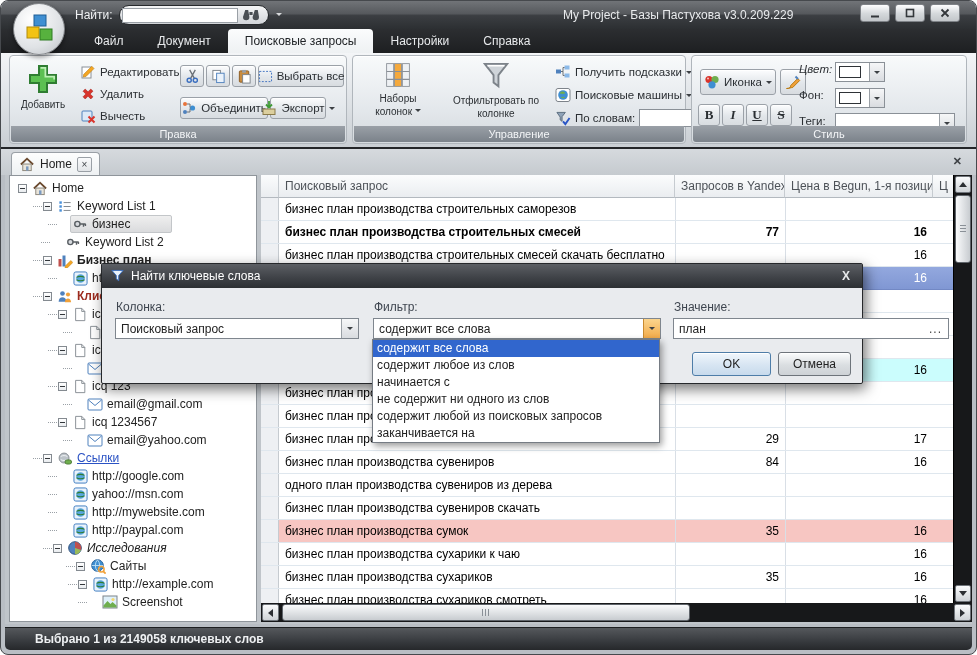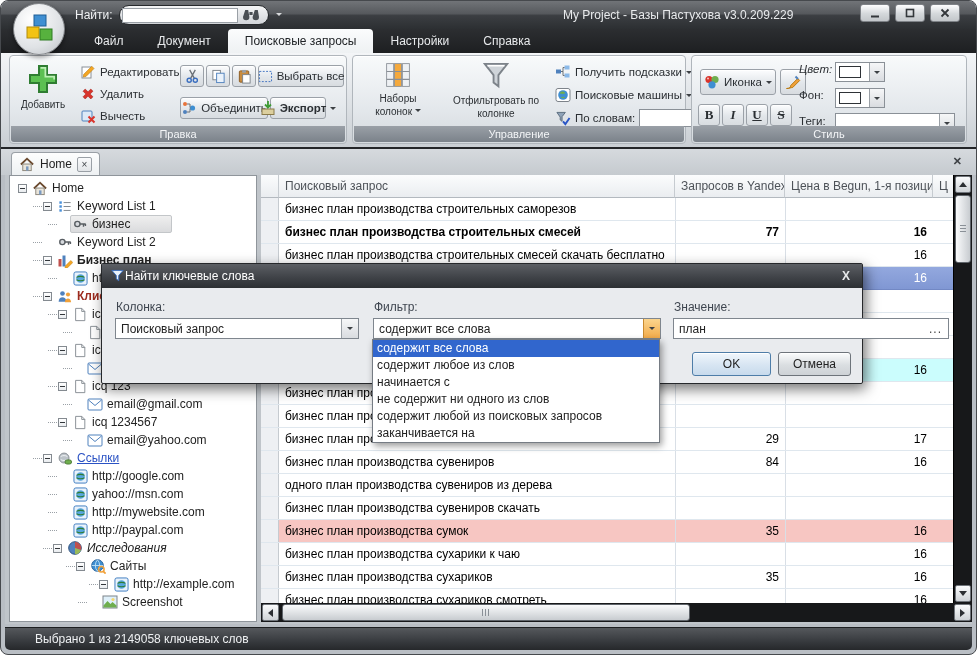--- a/index.html
+++ b/index.html
@@ -103,26 +103,26 @@
   .sthumbh::after{content:"";position:absolute;top:4px;bottom:4px;left:50%;margin-left:-4px;width:7px;
     background:repeating-linear-gradient(90deg,#8a9097 0 1px,transparent 1px 3px);}
   .tri-up{width:0;height:0;border:4px solid transparent;border-bottom:5px solid #2c2f33;margin-top:-4px;}
   .tri-down{width:0;height:0;border:4px solid transparent;border-top:5px solid #2c2f33;margin-bottom:-4px;}
   .tri-left{width:0;height:0;border:4px solid transparent;border-right:5px solid #2c2f33;margin-left:-4px;}
   .tri-right{width:0;height:0;border:4px solid transparent;border-left:5px solid #2c2f33;margin-right:-4px;}
 
   
   .statusbar{position:absolute;left:4px;right:4px;bottom:4px;height:23px;border-radius:0 0 5px 5px;
     background:linear-gradient(#55585c,#35383c 65%,#26282b);color:#eef0f2;line-height:23px;padding-left:30px;
-    border-top:1px solid #1c1e20;}
+    border-top:1px solid #1c1e20;font-weight:bold;}
 
   
   .dialog{position:absolute;left:100px;top:262px;width:762px;height:121px;z-index:20;background:#e9ebee;
     border:1px solid #26282b;border-radius:2px;box-shadow:3px 5px 14px rgba(0,0,0,.55);}
-  .dtitle{height:24px;display:flex;align-items:center;padding:0 8px;color:#fff;
+  .dtitle{height:24px;display:flex;align-items:center;gap:6px;padding:0 8px;color:#fff;
     background:linear-gradient(#5c5f64,#404348 55%,#2c2f33);}
   .dclose{margin-left:auto;font-weight:bold;color:#e8eaec;width:16px;text-align:center;cursor:pointer;}
   .dbody{position:relative;height:95px;}
   .dlabel{position:absolute;top:12px;color:#3f4650;}
   .dcombo{position:absolute;top:30px;height:21px;background:#fff;border:1px solid #7f868e;display:flex;align-items:center;}
   .dcombo .txt{padding:0 5px;flex:1;overflow:hidden;white-space:nowrap;}
   .dcombo .arr{width:17px;height:100%;border-left:1px solid #9aa0a6;display:flex;align-items:center;justify-content:center;
     background:linear-gradient(#f6f7f8,#d9dce0);cursor:pointer;}
   .dcombo .arr.open{background:linear-gradient(#fbd58e,#f2ab4a);border-left:1px solid #c98a2f;}
   .dots3{margin-left:auto;padding:0 6px;color:#444;letter-spacing:1px;cursor:pointer;}
@@ -269,21 +269,21 @@
         <span>
             <svg width="16" height="16" viewBox="0 0 16 16">
               <circle cx="4" cy="4" r="2" fill="#e8733a"></circle>
               <circle cx="4" cy="12" r="2" fill="#4f81bd"></circle>
               <circle cx="11.5" cy="8" r="2.6" fill="#3f8fd2"></circle>
               <path d="M6 4h3v3.5M6 12h3V8.5" stroke="#6a7077" fill="none"></path>
             </svg>
           </span>
         <span>Объединить</span>
       </div>
-      <div class="ib" style="left:260px;top:41px;width:56px;height:22px;font-weight:bold;">
+      <div class="ib" style="left:260px;top:41px;width:56px;height:22px;">
         <span>
             <svg width="16" height="16" viewBox="0 0 16 16">
               <rect x="2" y="9" width="12" height="5.5" fill="#dccf9e" stroke="#8a7a4a"></rect>
               <path d="M8 1v6M5 4.5 8 7.5l3-3" stroke="#3f9c35" stroke-width="1.8" fill="none"></path>
             </svg>
           </span>
         <span>Экспорт</span>
         <span class="chev"></span>
       </div>
       <div class="gcap">Правка</div>
@@ -452,21 +452,21 @@
           <span class="rowbg sel">
             <span class="ticon">
               <svg width="16" height="14" viewBox="0 0 16 16">
                 <circle cx="5" cy="8" r="3" fill="#d7dade" stroke="#585d62" stroke-width="1.6"></circle>
                 <path d="M8 8h6.5M12 8v3M14.2 8v2.2" stroke="#585d62" stroke-width="1.6" fill="none"></path>
               </svg>
             </span>
             <span class="tlabel">бизнес</span>
           </span>
         </div>
-        <div class="titem" style="padding-left: 23px;">
+        <div class="titem" style="padding-left: 31px;">
           <span class="guide"></span>
           <span class="noexp"></span>
           <span class="rowbg">
             <span class="ticon">
               <svg width="16" height="14" viewBox="0 0 16 16">
                 <circle cx="5" cy="8" r="3" fill="#d7dade" stroke="#585d62" stroke-width="1.6"></circle>
                 <path d="M8 8h6.5M12 8v3M14.2 8v2.2" stroke="#585d62" stroke-width="1.6" fill="none"></path>
               </svg>
             </span>
             <span class="tlabel">Keyword List 2</span>
@@ -711,21 +711,21 @@
               <svg width="16" height="16" viewBox="0 0 16 16">
                 <circle cx="7.5" cy="7.5" r="5.8" fill="#3f8fd2" stroke="#2a639b"></circle>
                 <path d="M1.8 7.5h11.4M7.5 1.8a8.5 8.5 0 0 1 0 11.4M7.5 1.8a8.5 8.5 0 0 0 0 11.4" stroke="#bfe0f5" fill="none" stroke-width=".9"></path>
                 <circle cx="11.3" cy="11.3" r="2.8" fill="none" stroke="#f0a13a" stroke-width="1.5"></circle>
                 <path d="M13.3 13.3 15.6 15.6" stroke="#f0a13a" stroke-width="1.8"></path>
               </svg>
             </span>
             <span class="tlabel">Сайты</span>
           </span>
         </div>
-        <div class="titem" style="padding-left: 79px;">
+        <div class="titem" style="padding-left: 58px;">
           <span class="guide"></span>
           <span class="exp"></span>
           <span class="rowbg">
             <span class="ticon">
               <svg width="15" height="15" viewBox="0 0 16 16">
                 <rect x="1" y="1" width="14" height="14" rx="2" fill="#e9f2fb" stroke="#3a7abf"></rect>
                 <circle cx="8" cy="8" r="4.6" fill="#58a6dd"></circle>
                 <path d="M3.8 6.8c2-1.4 6.4-1.4 8.4 0M3.8 9.4c2 1.4 6.4 1.4 8.4 0" stroke="#2f7d32" fill="none" stroke-width="1.2"></path>
               </svg>
             </span>

